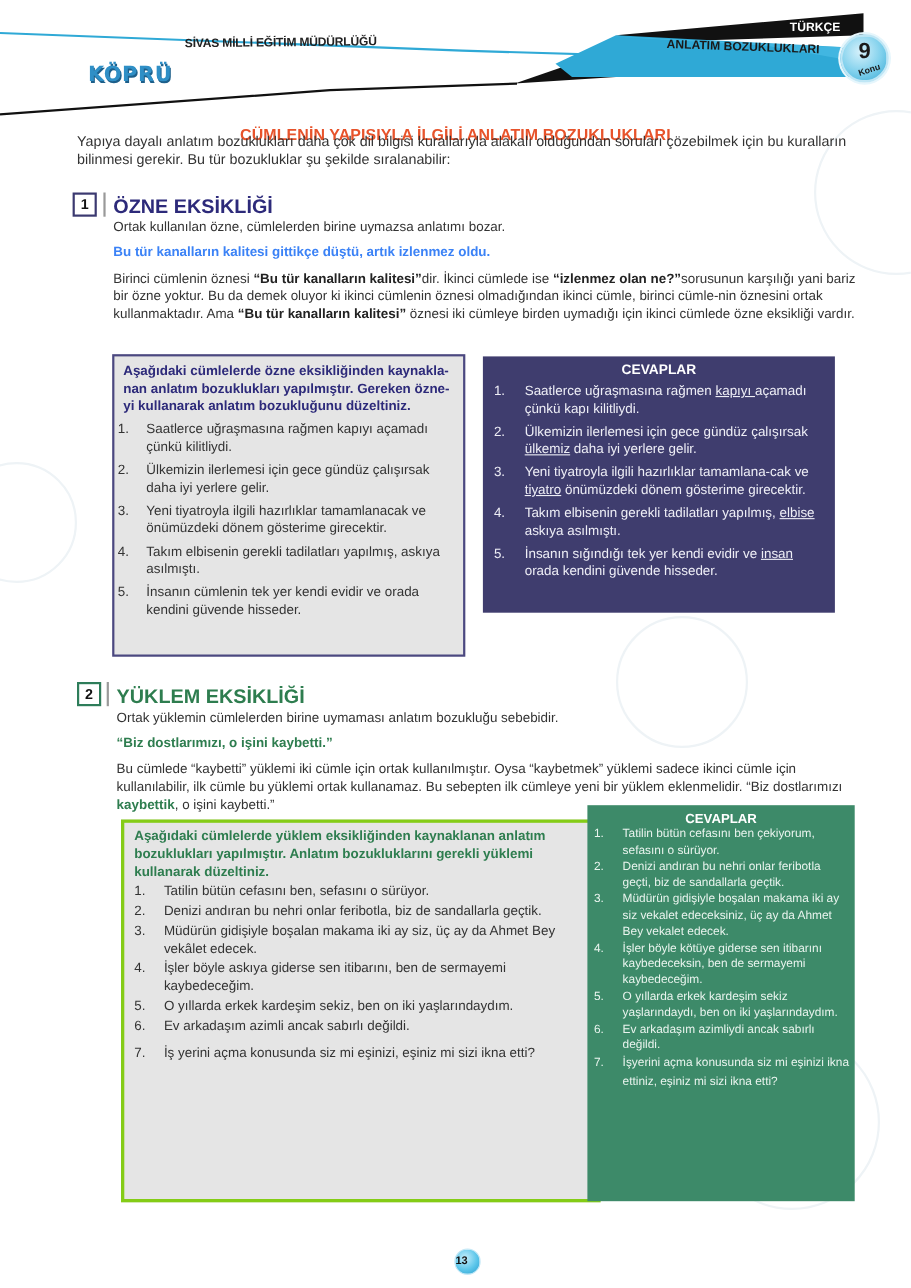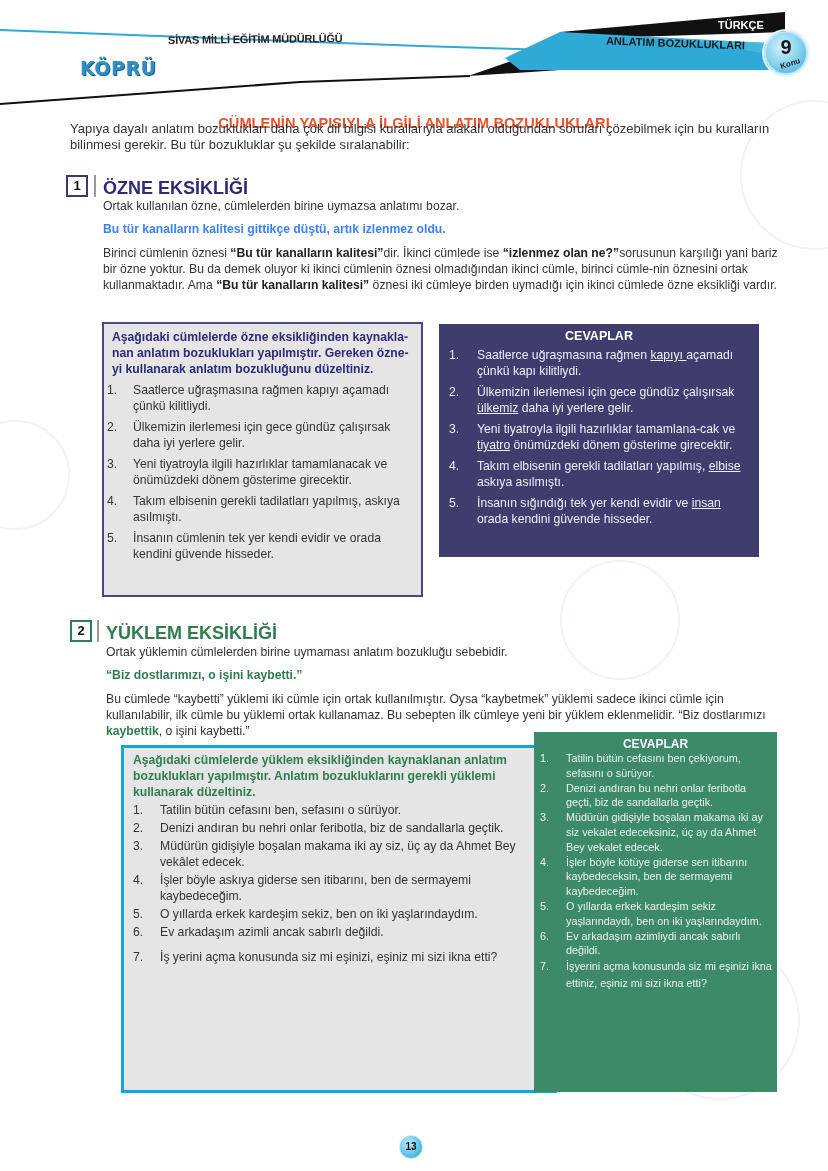--- a/index.html
+++ b/index.html
@@ -38,21 +38,21 @@
 
   .para { position: absolute; font-size: 12.2px; line-height: 16px; color: #333; }
   .example.s1 { color: #3b82f6; font-weight: bold; }
   .example.s2 { color: #2e7d4f; font-weight: bold; }
   .para b { color: #222; }
   .para b.green { color: #2e7d4f; }
 
   
   .exbox { position: absolute; background: #e5e5e5; }
   .exbox.s1 { left: 102px; top: 322px; width: 321px; height: 275px; border: 2px solid #4b4880; }
-  .exbox.s2 { left: 121px; top: 745px; width: 436px; height: 348px; border: 3px solid #0ea5e9; }
+  .exbox.s2 { left: 110px; top: 745px; width: 436px; height: 348px; border: 3px solid #84cc16; }
   .ex-head { font-weight: bold; font-size: 12.2px; line-height: 16px; }
   .exbox.s1 .ex-head { color: #2d2a7a; padding: 5px 6px 0 8px; }
   .exbox.s2 .ex-head { color: #2e7d4f; padding: 4px 6px 0 9px; }
   .ex-list { list-style: none; }
   .ex-item { display: flex; font-size: 12.2px; line-height: 16px; color: #333; }
   .ex-item .n { flex: 0 0 24px; }
   .exbox.s1 .ex-item { margin-top: 5px; padding-left: 3px; padding-right: 6px; }
   .exbox.s1 .ex-list { margin-top: 1px; }
   .exbox.s1 .ex-item .n { flex: 0 0 26px; }
   .exbox.s2 .ex-item { padding-left: 9px; margin-top: 2px; padding-right: 6px; }
@@ -67,23 +67,23 @@
   .ansbox.s1 .ans-head { font-size: 12.5px; padding-top: 5px; line-height: 15px; }
   .ansbox.s2 .ans-head { font-size: 12px; padding-top: 5px; line-height: 14px; }
   .ansbox.s1 .ex-item { color: #eeeef6; padding-left: 10px; padding-right: 6px; margin-top: 5px; font-size: 12.2px; line-height: 16px; }
   .ansbox.s1 .ex-list { margin-top: -2px; }
   .ansbox.s1 .ex-item .n { flex: 0 0 28px; }
   .ansbox.s2 .ex-item { color: #e9f4ee; padding-left: 6px; padding-right: 4px; font-size: 10.8px; line-height: 14.8px; }
   .ansbox.s2 .ex-item .n { flex: 0 0 26px; }
   .u { text-decoration: underline; }
 
   
-  .page-num { position: absolute; left: 399px; top: 1135px; width: 24px; height: 24px; border-radius: 50%;
+  .page-num { position: absolute; left: 413px; top: 1135px; width: 24px; height: 24px; border-radius: 50%;
     background: radial-gradient(circle at 40% 35%, #c7eefc 0%, #5cc6ea 55%, #2a9ccd 100%); border: 1.5px solid #c4e8f6;
-    font-size: 10px; font-weight: bold; color: #111; text-align: center; line-height: 21px; }
+    font-size: 10px; font-weight: bold; color: #111; text-align: left; line-height: 21px; }
 </style>
 </head>
 <body>
 
 <div class="bg-doodle" style="left:560px;top:560px;width:120px;height:120px;"></div>
 <div class="bg-doodle" style="left:740px;top:100px;width:150px;height:150px;"></div>
 <div class="bg-doodle" style="left:-40px;top:420px;width:110px;height:110px;"></div>
 <div class="bg-doodle" style="left:640px;top:940px;width:160px;height:160px;"></div>
 
 <div class="header">

